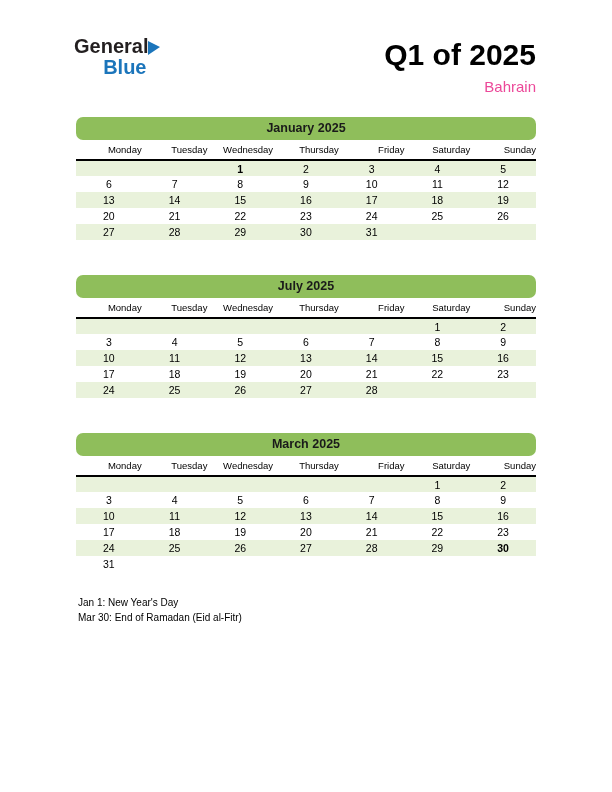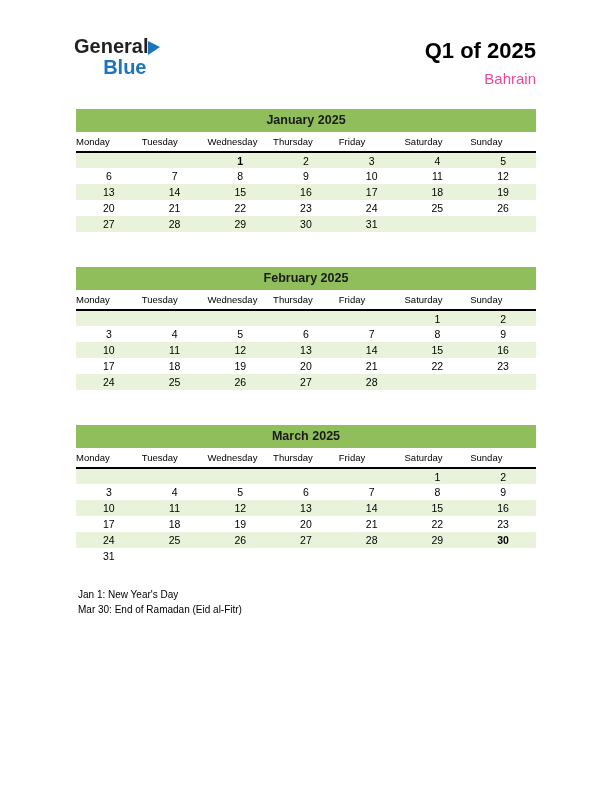--- a/index.html
+++ b/index.html
@@ -36,43 +36,44 @@
     border-top:6px solid transparent;
     border-bottom:8px solid transparent;
     margin-top:2px;
   }
   .logo-line2{
     font-size:20px; font-weight:bold; color:var(--logo-blue);
     text-align:right; padding-right:14px;
   }
   
   .title-block{ text-align:right; margin-top:2px; }
-  .quarter-title{ font-size:22px; font-weight:bold; color:#000;margin-left:16px; }
+  .quarter-title{ font-size:30px; font-weight:bold; color:#000;margin-left:16px; }
   .country{ font-size:15px; margin-top:6px; color:#ec4899; }
 
   
   .months{ margin-top:22px; }
   .month{ width:460px; margin:0 auto 35px auto; }
   .month-header{
     background:var(--green);
     text-align:center;
     font-size:12.5px;
     font-weight:bold;
     color:#1a1a1a;
     padding:4px 0 5px 0;
+    border-radius:7px;
   }
   table.cal{
     width:100%;
     border-collapse:collapse;
     table-layout:fixed;
   }
   table.cal th{
     font-size:9.5px;
     font-weight:normal;
-    text-align:left;
+    text-align:right;
     padding:4px 0 4px 0;
     border-bottom:2px solid #000;
     color:#000;
   }
   table.cal td{
     font-size:10.5px;
     text-align:center;
     height:16px;
     padding:1px 0;
     color:#000;
@@ -162,21 +163,21 @@
             <td>29</td>
             <td>30</td>
             <td>31</td>
             <td></td>
             <td></td>
           </tr>
         </tbody>
       </table>
     </section>
     <section class="month">
-      <div class="month-header">February 2025</div>
+      <div class="month-header">July 2025</div>
       <table class="cal">
         <thead>
           <tr>
             <th>Monday</th>
             <th>Tuesday</th>
             <th>Wednesday</th>
             <th>Thursday</th>
             <th>Friday</th>
             <th>Saturday</th>
             <th>Sunday</th>

